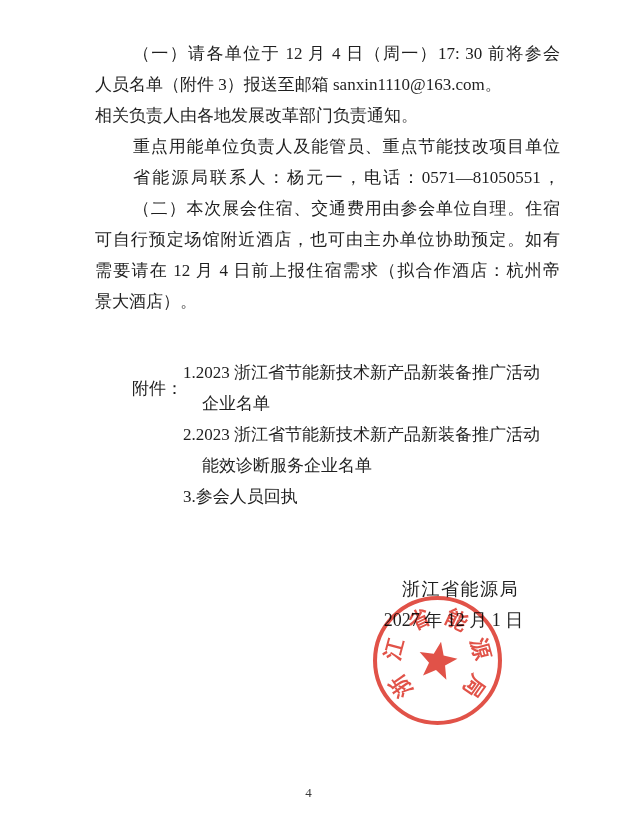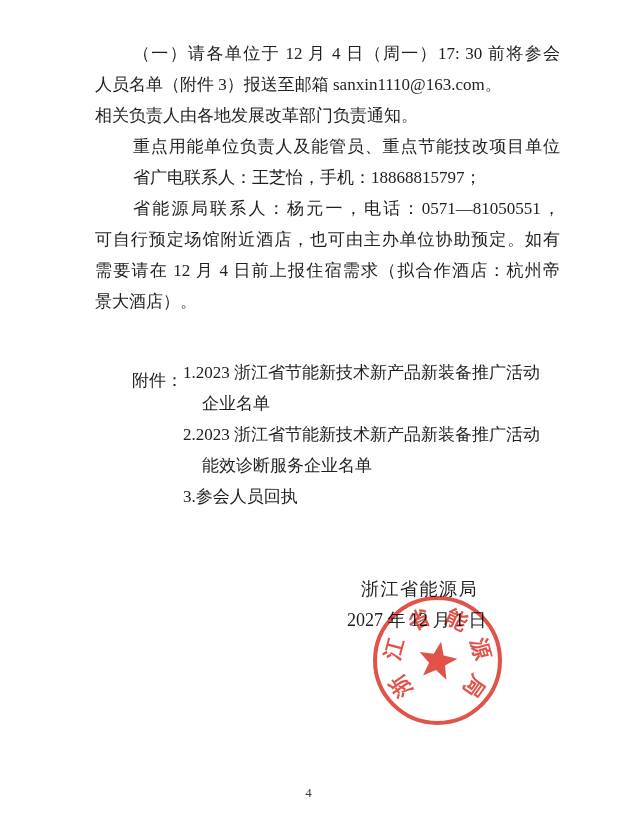--- a/index.html
+++ b/index.html
@@ -20,25 +20,25 @@
   .line{height:31px;white-space:nowrap;}
   .line.justify,.line.justify-indent{
     white-space:normal;
     text-align:justify;
     text-align-last:justify;
     -moz-text-align-last:justify;
   }
   .line.justify-indent,.line.plain-indent{text-indent:38px;}
   
   .attach{position:relative;margin-top:31px;}
-  .attach-label{position:absolute;left:37px;top:8px;line-height:31px;}
+  .attach-label{position:absolute;left:37px;top:16px;line-height:31px;}
   .attach-items{margin-left:88px;margin-top:40px;}
   .attach-items .line.cont{padding-left:19px;}
   
-  .signature{margin-top:62px;font-size:18px;}
+  .signature{margin-top:62px;font-size:18px;text-align:center;}
   .sig-org{height:31px;line-height:31px;padding-left:266px;letter-spacing:1.5px;white-space:nowrap;}
   .sig-date{height:31px;line-height:31px;padding-left:252px;white-space:nowrap;}
   
   .seal{
     position:absolute;left:372px;top:595px;width:131px;height:131px;
     mix-blend-mode:multiply;opacity:0.88;
     pointer-events:none;
   }
   .seal svg{display:block;}
   .seal-char{
@@ -58,22 +58,22 @@
 <body>
 
 <div class="page">
 
   <div class="content">
     <div>
         <div class="line justify-indent">（一）请各单位于 12 月 4 日（周一）17:  30 前将参会</div>
         <div class="line plain">人员名单（附件 3）报送至邮箱 sanxin1110@163.com。</div>
         <div class="line plain">相关负责人由各地发展改革部门负责通知。</div>
         <div class="line justify-indent">重点用能单位负责人及能管员、重点节能技改项目单位</div>
-        <div class="line plain-indent">省广电联系人：王芝怡，手机：18868815797；</div>
         <div class="line justify-indent">省能源局联系人：杨元一，电话：0571—81050551，</div>
+        <div class="line justify-indent">（二）本次展会住宿、交通费用由参会单位自理。住宿</div>
         <div class="line justify">可自行预定场馆附近酒店，也可由主办单位协助预定。如有</div>
         <div class="line justify">需要请在 12 月 4 日前上报住宿需求（拟合作酒店：杭州帝</div>
         <div class="line plain">景大酒店）。</div>
       </div>
 
     <div class="attach">
       <span class="attach-label">附件：</span>
       <div class="attach-items">
           <div class="line">1.2023 浙江省节能新技术新产品新装备推广活动</div>
           <div class="line cont">企业名单</div>

